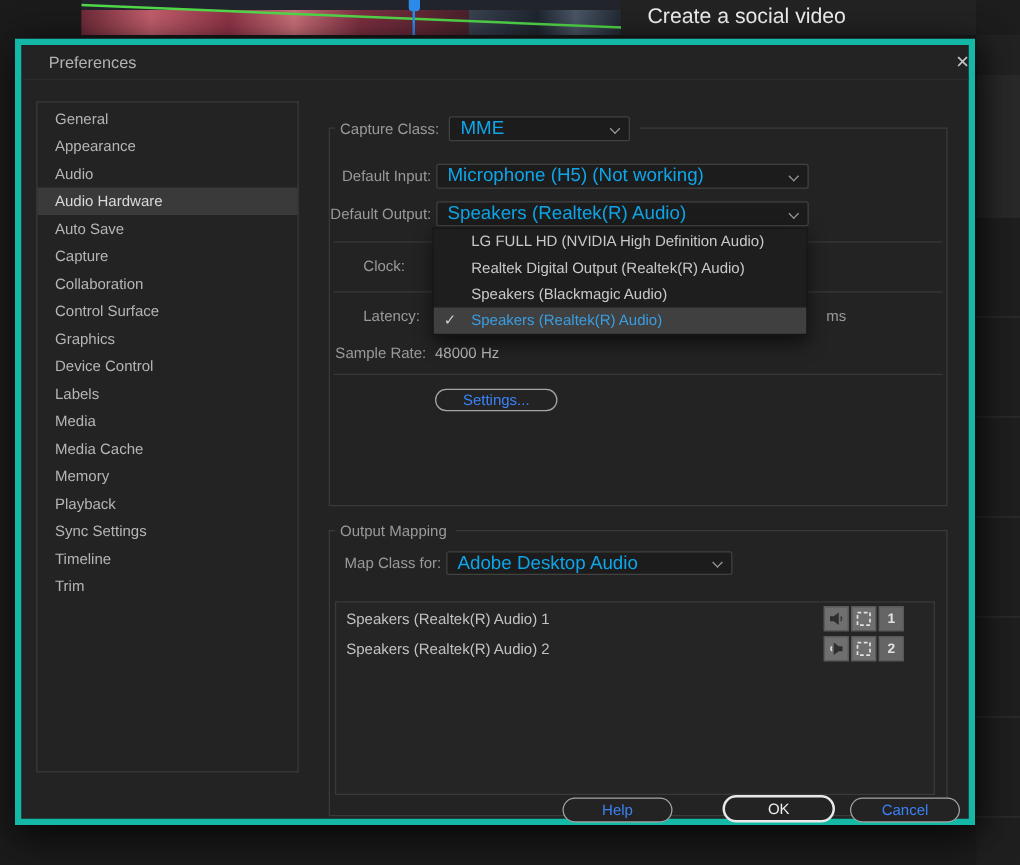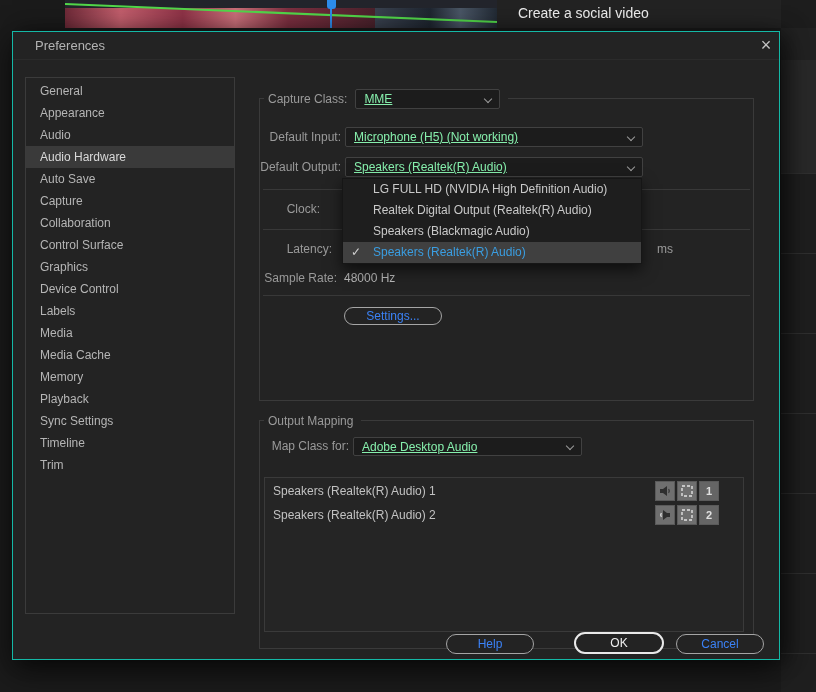--- a/index.html
+++ b/index.html
@@ -15,30 +15,30 @@
   .filmstrip { left:65px; top:0; width:432px; height:28px; background:#23252c; overflow:hidden; }
   .frame-pink { position:absolute; left:0; top:8px; width:310px; height:20px;
     background:linear-gradient(90deg,#6e2a38,#c15e6c 18%,#8e3347 38%,#c96f79 55%,#7c2f40 72%,#4a222c 100%); }
   .frame-dark { position:absolute; left:310px; top:8px; width:122px; height:20px;
     background:linear-gradient(90deg,#3a4250,#1f2630 45%,#4a5666 70%,#222a34); }
   .greenline { position:absolute; left:0; top:0; }
   .playhead-top { left:327px; top:0; width:9px; height:9px; background:#2d8ceb; border-radius:0 0 3px 3px; }
   .playhead-line { left:330px; top:0; width:2px; height:28px; background:#2d8ceb; }
   .banner { left:497px; top:0; width:284px; height:28px; background:#232323; }
   .banner-title { position:absolute; left:21px; top:0; height:28px; line-height:26px;
-    font-size:14px; color:#efefef; white-space:nowrap; }
+    font-size:17px; color:#efefef; white-space:nowrap; }
   .rightstrip { left:781px; top:0; width:35px; height:692px; background:#1d1d1d; }
   .rs-block1 { position:absolute; left:0; top:28px; width:35px; height:32px; background:#222222; }
   .rs-block2 { position:absolute; left:0; top:60px; width:35px; height:113px; background:#292929; }
   .rs-rows   { position:absolute; left:0; top:173px; width:35px; height:519px; background:#1f1f1f; }
   .rs-line   { position:absolute; left:0; width:35px; height:1px; background:#303030; }
 
   
   .dialog { left:12px; top:31px; width:768px; height:629px; background:#232323;
-    border:1px solid #14b8a6; box-shadow:0 10px 30px rgba(0,0,0,.65), 8px 0 18px rgba(0,0,0,.35); }
+    border:5px solid #14b8a6; box-shadow:0 10px 30px rgba(0,0,0,.65), 8px 0 18px rgba(0,0,0,.35); }
   .titlebar { position:absolute; left:0; top:0; width:100%; height:28px; border-bottom:1px solid #2b2b2b; }
   .title { position:absolute; left:22px; top:0; height:28px; line-height:28px; font-size:13px; color:#b3b3b3; }
   .close { position:absolute; left:742px; top:3px; width:22px; height:22px; line-height:20px;
     text-align:center; font-size:18px; color:#c5c5c5; cursor:default; }
 
   
   .sidebar { position:absolute; left:12px; top:45px; width:210px; height:537px;
     border:1px solid #3b3b3b; padding-top:2px; }
   .side-item { height:22px; line-height:22px; padding-left:14px; font-size:12px; color:#b5b5b5; white-space:nowrap; }
   .side-item.selected { background:#3a3a3a; color:#d9d9d9; }
@@ -50,21 +50,21 @@
   .legend { position:absolute; top:-10px; left:4px; height:20px; line-height:20px;
     background:#232323; padding:0 8px 0 4px; font-size:12px; color:#9a9a9a;
     display:flex; align-items:center; gap:8px; white-space:nowrap; }
   .label { position:absolute; font-size:12px; color:#9a9a9a; height:20px; line-height:20px;
     text-align:right; white-space:nowrap; }
   .value { position:absolute; font-size:12px; color:#b9b9b9; height:20px; line-height:20px; white-space:nowrap; }
   .divider { position:absolute; left:3px; right:3px; height:1px; background:#383838; }
 
   
   .select { position:relative; background:#1c1c1c; border:1px solid #414141; border-radius:2px;
-    font-size:12px; color:#86efac; line-height:18px; padding:0 22px 0 8px; white-space:nowrap; overflow:hidden;text-decoration:underline; }
+    font-size:15px; color:#0ea5e9; line-height:18px; padding:0 22px 0 8px; white-space:nowrap; overflow:hidden; }
   .select .chev { position:absolute; right:8px; top:6px; width:6px; height:6px;
     border-right:1.5px solid #9b9b9b; border-bottom:1.5px solid #9b9b9b; transform:rotate(45deg); }
 
   
   .menu { position:absolute; left:329px; top:146px; width:300px; background:#1e1e1e;
     border:1px solid #161616; box-shadow:0 6px 14px rgba(0,0,0,.6); z-index:6; }
   .menu-item { position:relative; height:21px; line-height:21px; padding-left:30px;
     font-size:12px; color:#c9c9c9; white-space:nowrap; }
   .menu-item.selected { background:#404040; color:#3a9ee2; }
   .menu-check { position:absolute; left:8px; top:0; color:#cfcfcf; font-size:12px; }

